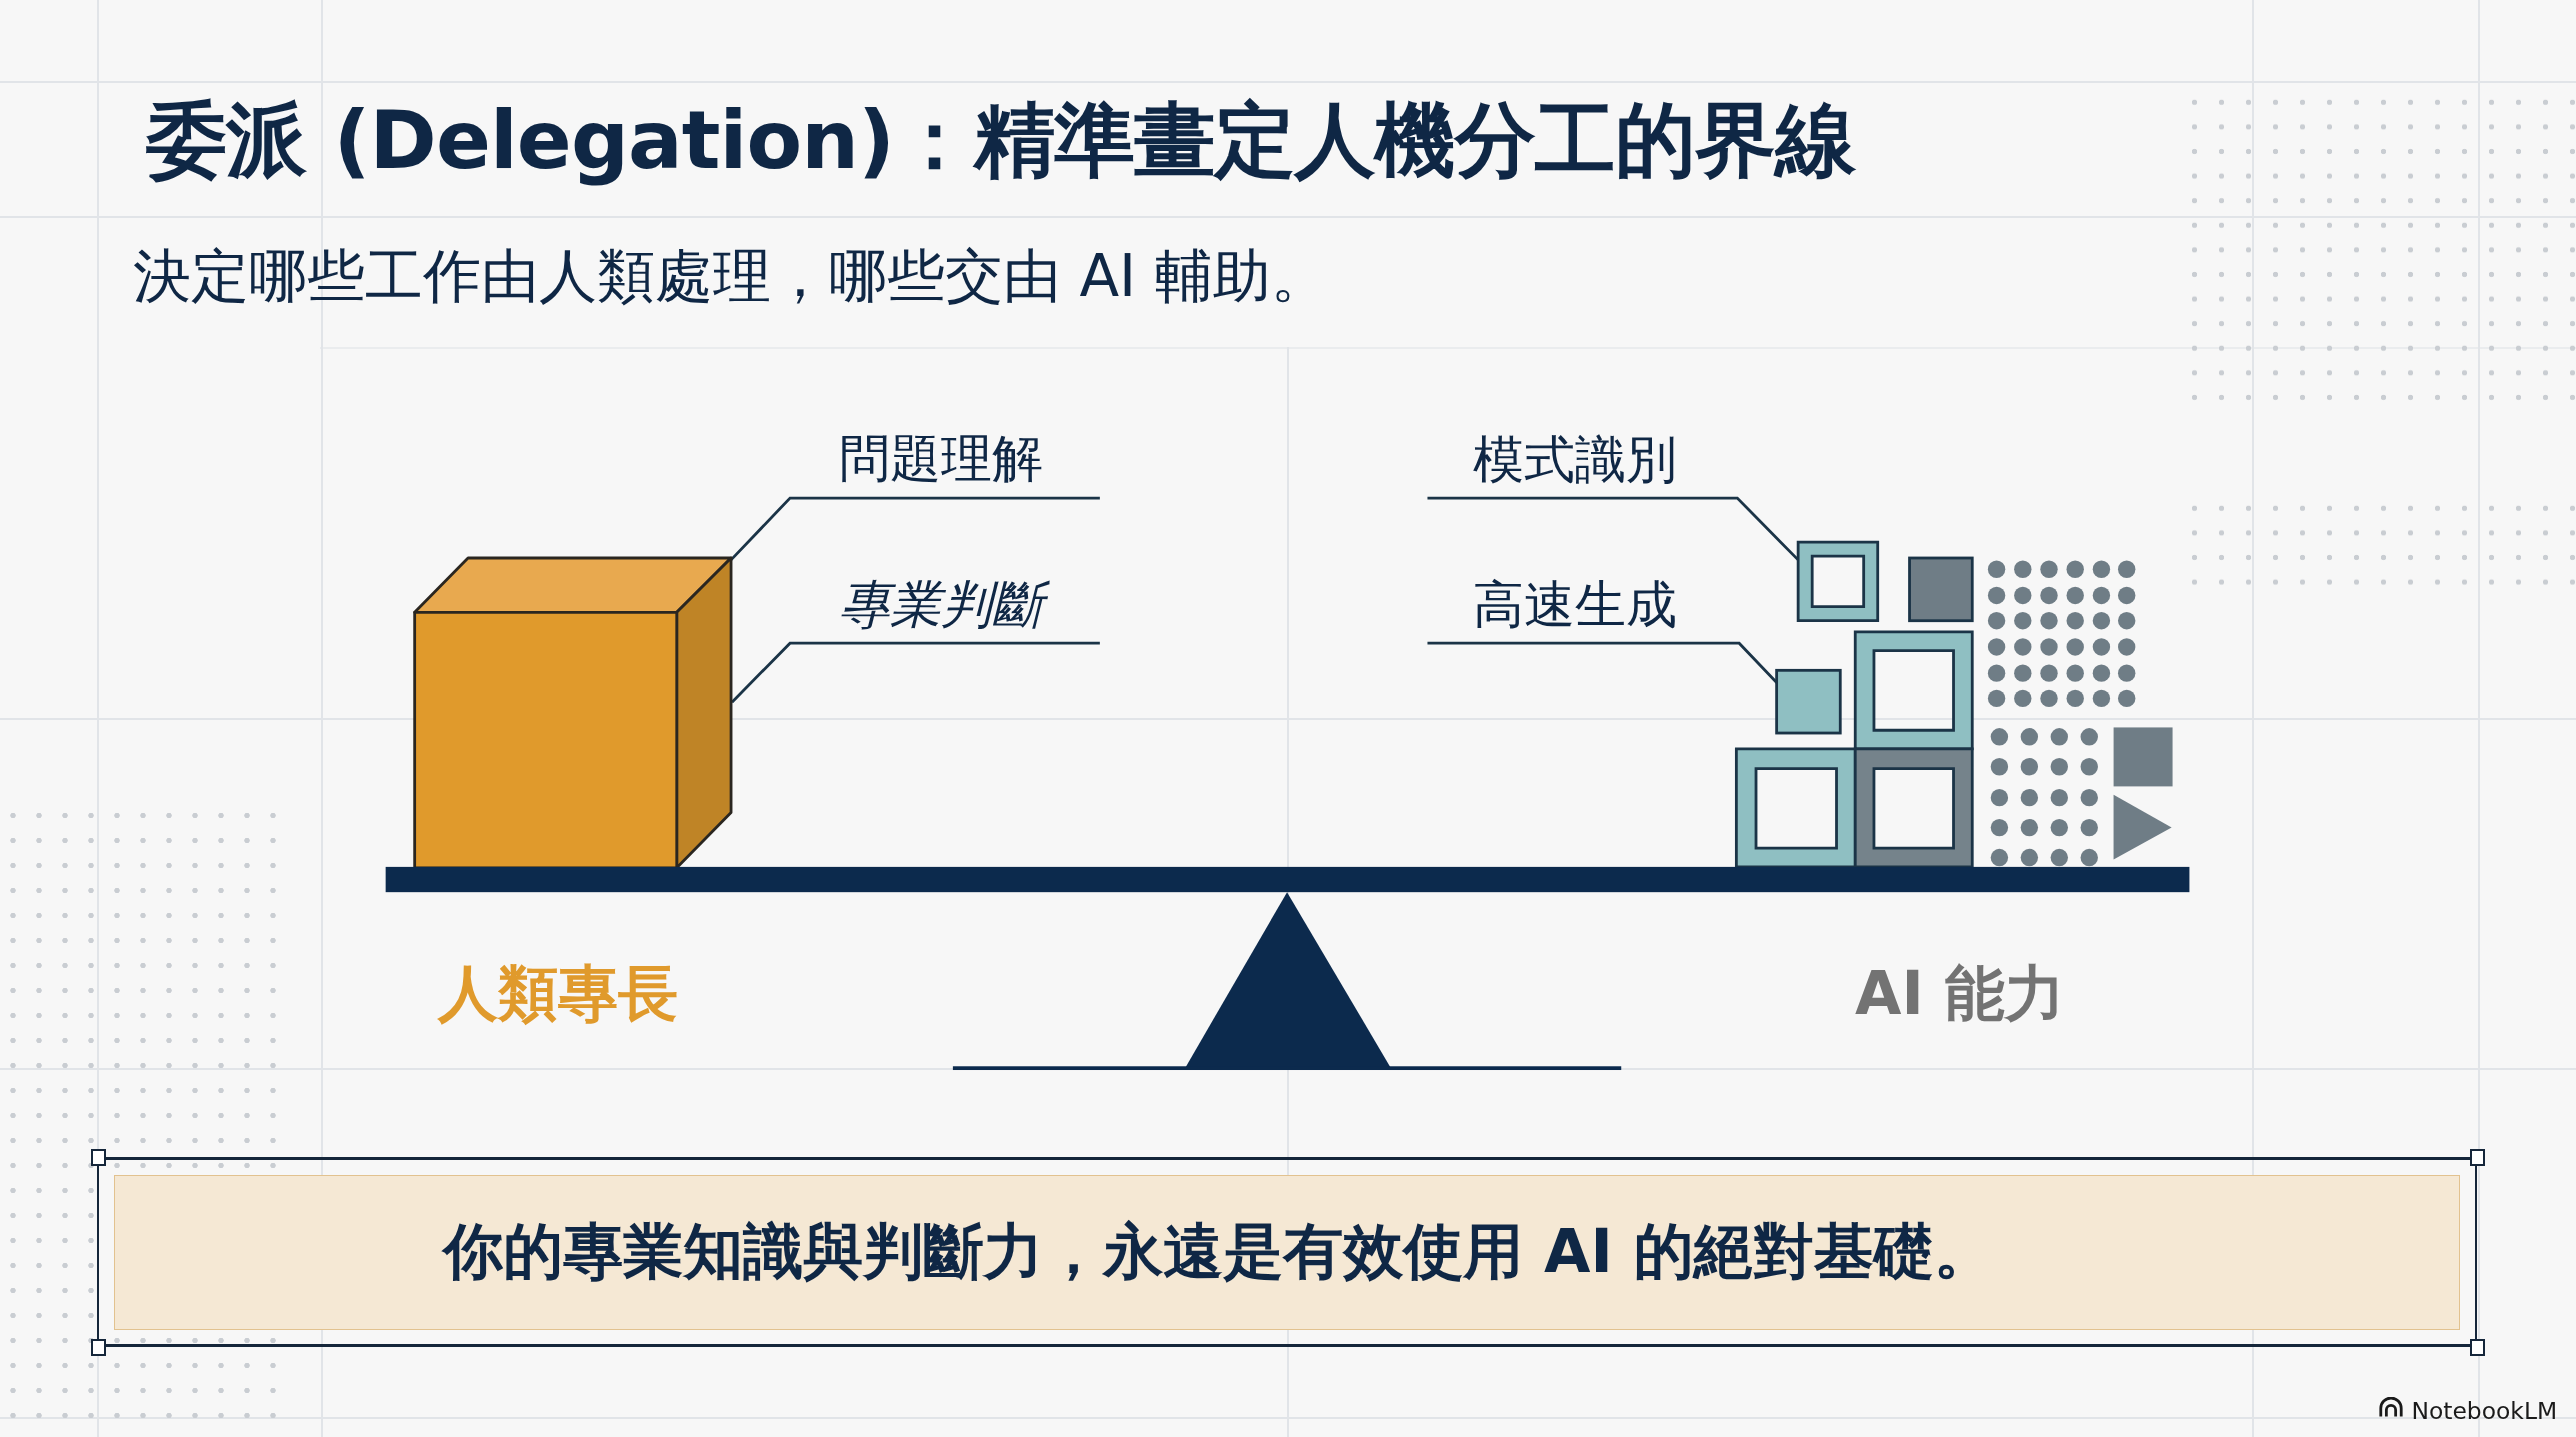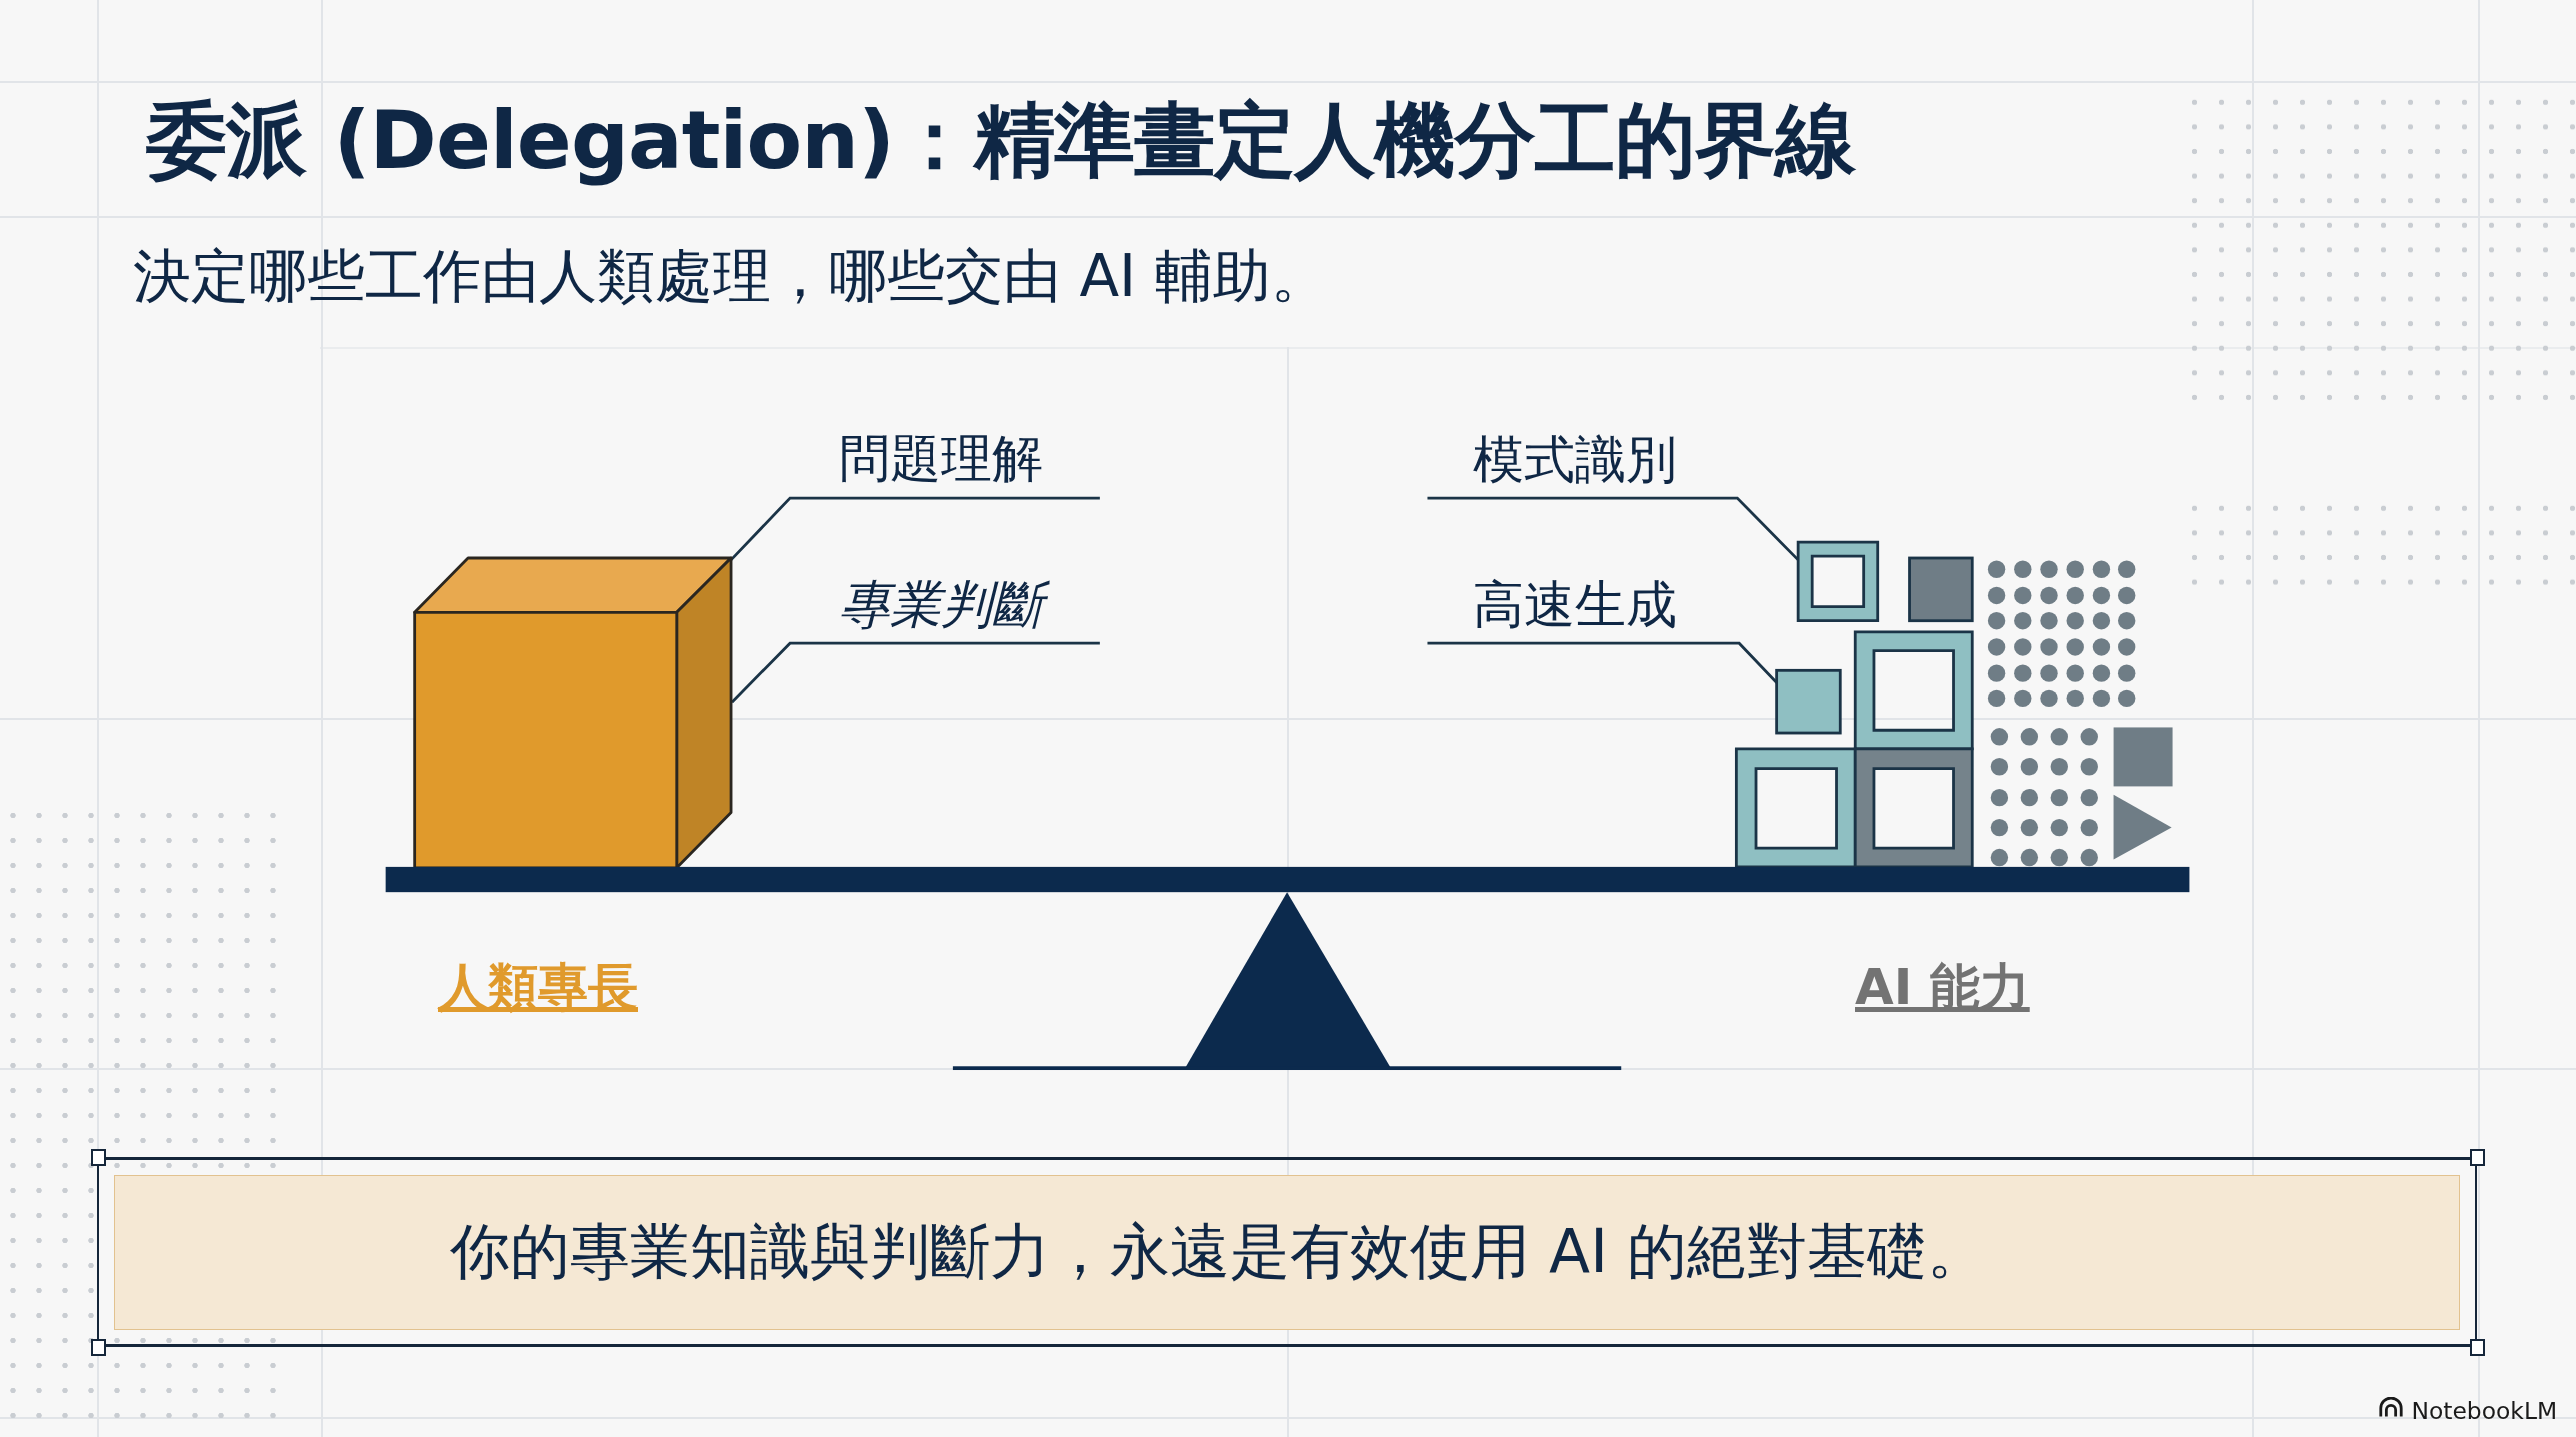--- a/index.html
+++ b/index.html
@@ -22,36 +22,36 @@
     color: #0f2745; letter-spacing: -0.9px; margin-left: 15px;
   }
   .subtitle {
     position: absolute; left: 133px; top: 242px;
     font-size: 58px; line-height: 1.2; white-space: nowrap; color: #0f2745;
   }
   .callout {
     position: absolute; font-size: 51px; line-height: 1.2; white-space: nowrap; color: #0f2745;
   }
   .side-label {
-    position: absolute; font-size: 50px; font-weight: bold; line-height: 1.2; white-space: nowrap; text-decoration: underline;
+    position: absolute; font-size: 60px; font-weight: bold; line-height: 1.2; white-space: nowrap;
   }
   .banner-frame {
     position: absolute; left: 97px; top: 1157px; width: 2380px; height: 190px;
     border-top: 3.7px solid #15263a; border-bottom: 3.7px solid #15263a;
     border-left: 2.8px solid #15263a; border-right: 2.8px solid #15263a;
     box-sizing: border-box;
   }
   .banner-fill {
     position: absolute; left: 114px; top: 1175px; width: 2346px; height: 155px;
     background: #f5e8d4; border: 1.9px solid #e2c28f; box-sizing: border-box;
   }
   .banner-text {
     position: absolute; left: 114px; top: 1175px; width: 2172px; height: 155px;
     display: flex; align-items: center; justify-content: center;
-    font-size: 60px; font-weight: normal; white-space: nowrap; color: #0f2745;
+    font-size: 60px; font-weight: bold; white-space: nowrap; color: #0f2745;
     padding-left: 37px; box-sizing: border-box;
   }
   .handle {
     position: absolute; width: 15px; height: 17px; background: #ffffff;
     border: 2.8px solid #15263a; box-sizing: border-box;
   }
   .brand {
     position: absolute; left: 2378px; top: 1397px; height: 26px;
     display: flex; align-items: flex-start; gap: 7.5px;
     font-size: 23.4px; color: #1a1a1a; white-space: nowrap;

